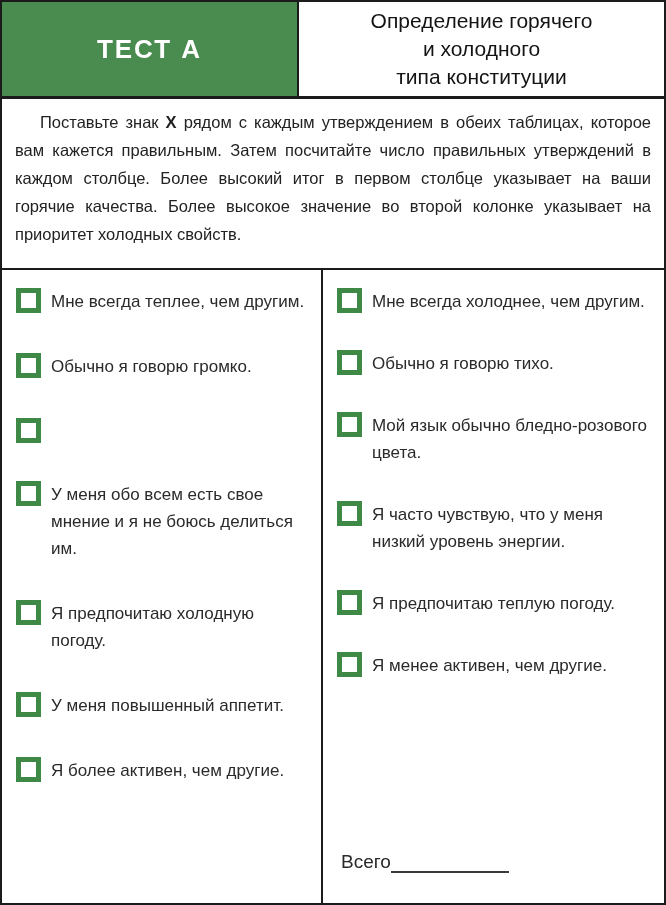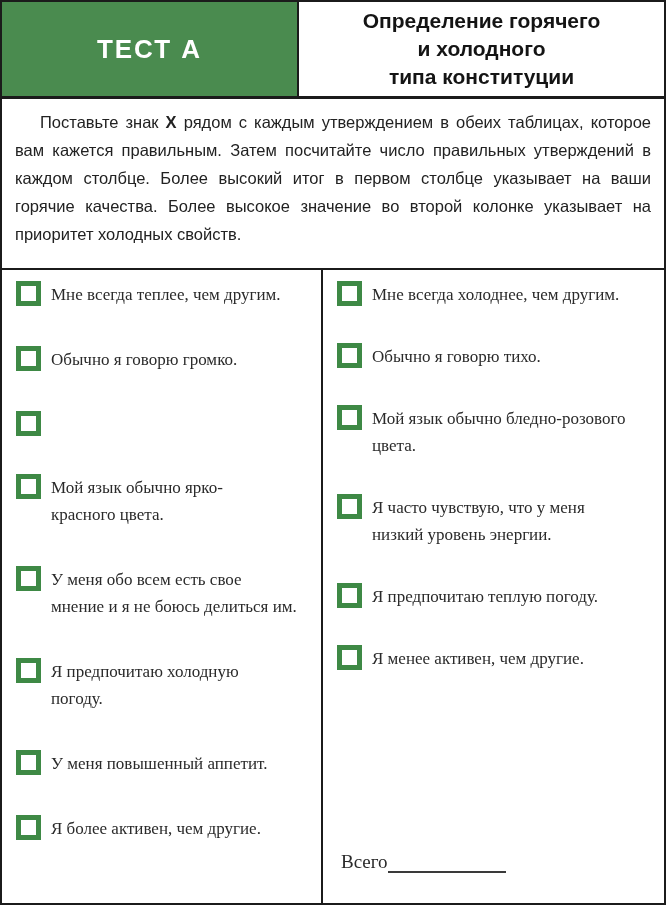--- a/index.html
+++ b/index.html
@@ -33,21 +33,21 @@
     color: #ffffff;
     font-size: 26px; font-weight: bold;
     letter-spacing: 2px;
   }
   .header-right {
     flex: 1;
     display: flex; align-items: center; justify-content: center;
     text-align: center;
   }
   .page-title {
-    font-size: 21px; font-weight: bold;
+    font-size: 21px; font-weight: normal;
     line-height: 28px;
     white-space: pre-line;
     color: #141414;
   }
   
   .instructions {
     border-bottom: 2px solid #1b1b1b;
     min-height: 118px;
     flex-shrink: 0;
     padding: 9px 13px 20px 13px;
@@ -61,22 +61,21 @@
   }
   .instructions b { font-weight: bold; }
   
   .columns {
     display: flex;
     flex: 1;
     min-height: 0;
   }
   .column {
     display: flex; flex-direction: column;
-    padding: 11px 10px 16px 14px;
-    font-family: Liberation Serif, serif;
+    padding: 18px 10px 16px 14px;
   }
   .column-left {
     width: 321px;
     border-right: 2px solid #1b1b1b;
   }
   .column-right { flex: 1; }
   .item {
     display: flex;
     align-items: flex-start;
     margin-bottom: 38px;
@@ -143,25 +142,20 @@
           </div>
           <div class="item">
             <span class="checkbox"></span>
             <span class="item-label">Обычно я говорю громко.</span>
           </div>
           <div class="item">
             <span class="checkbox"></span>
           </div>
           <div class="item">
             <span class="checkbox"></span>
-            <span class="item-label">Мой язык обычно ярко-
-красного цвета.</span>
-          </div>
-          <div class="item">
-            <span class="checkbox"></span>
             <span class="item-label">У меня обо всем есть свое
 мнение и я не боюсь делиться им.</span>
           </div>
           <div class="item">
             <span class="checkbox"></span>
             <span class="item-label">Я предпочитаю холодную
 погоду.</span>
           </div>
           <div class="item">
             <span class="checkbox"></span>

